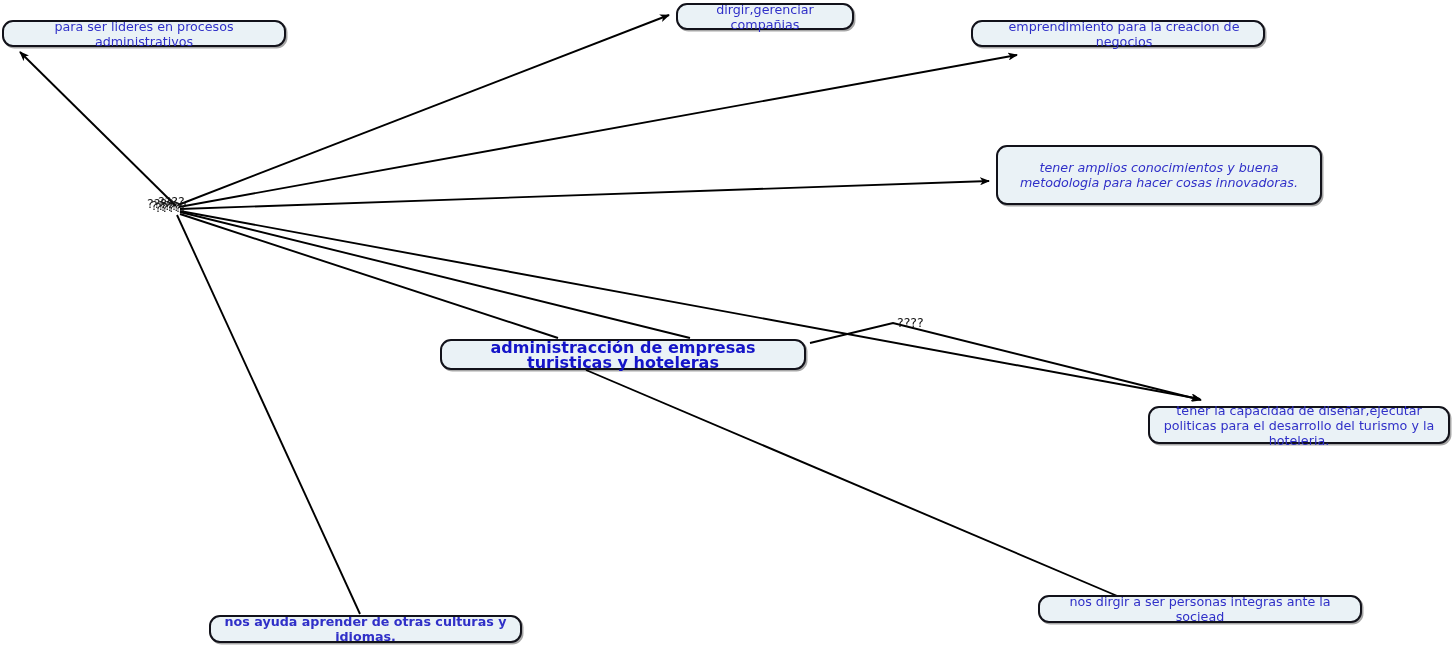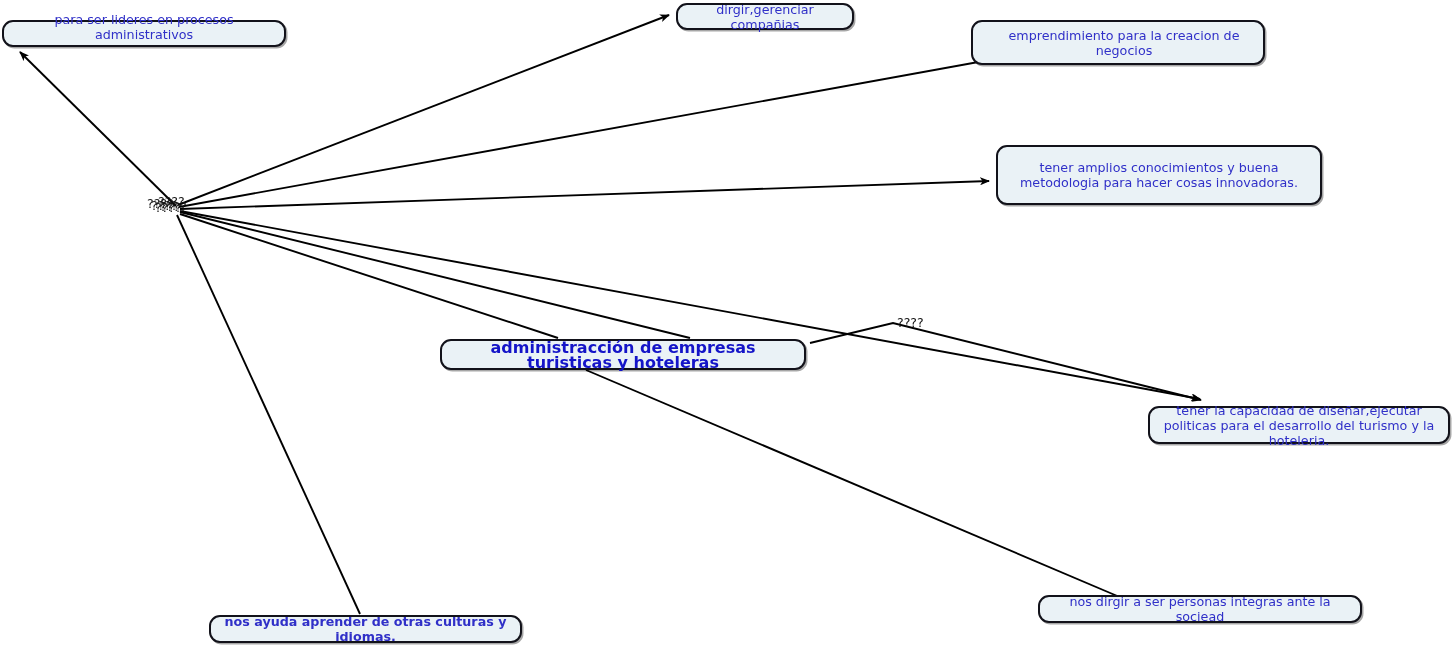--- a/index.html
+++ b/index.html
@@ -100,33 +100,33 @@
     <text class="edge-label" x="160" y="211">????</text>
 
     <text class="edge-label" x="897" y="327">????</text>
   </g>
 </svg>
 
 <div class="node central" style="left:440px; top:339px; width:366px; height:31px;">
   <span>administracción de empresas turisticas y hoteleras</span>
 </div>
 
-<div class="node" style="left:2px; top:20px; width:284px; height:27px;align-items:flex-end;">
+<div class="node" style="left:2px; top:20px; width:284px; height:27px;">
   <span>para ser lideres en procesos administrativos</span>
 </div>
 
 <div class="node" style="left:676px; top:3px; width:178px; height:27px;">
   <span>dirgir,gerenciar compañias</span>
 </div>
 
-<div class="node" style="left:971px; top:20px; width:294px; height:45px;padding-left:21px;">
+<div class="node" style="left:971px; top:20px; width:294px; height:27px;padding-left:21px;">
   <span>emprendimiento para la creacion de negocios</span>
 </div>
 
-<div class="node" style="left:996px; top:145px; width:326px; height:60px;">
+<div class="node" style="left:996px; top:145px; width:326px; height:60px;font-style:italic;">
   <span>tener amplios conocimientos y buena metodologia para hacer cosas innovadoras.</span>
 </div>
 
 <div class="node" style="left:1148px; top:406px; width:302px; height:38px;">
   <span>tener la capacidad de diseñar,ejecutar politicas para el desarrollo del turismo y la hoteleria.</span>
 </div>
 
 <div class="node" style="left:1038px; top:595px; width:324px; height:28px;">
   <span>nos dirgir a ser personas integras ante la sociead</span>
 </div>

